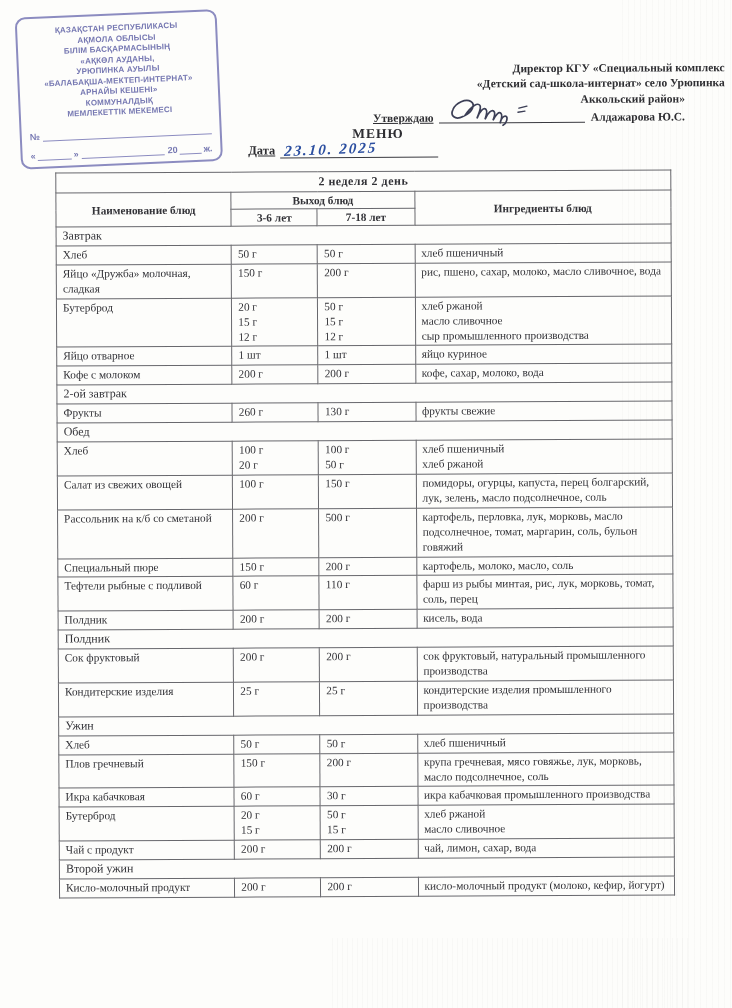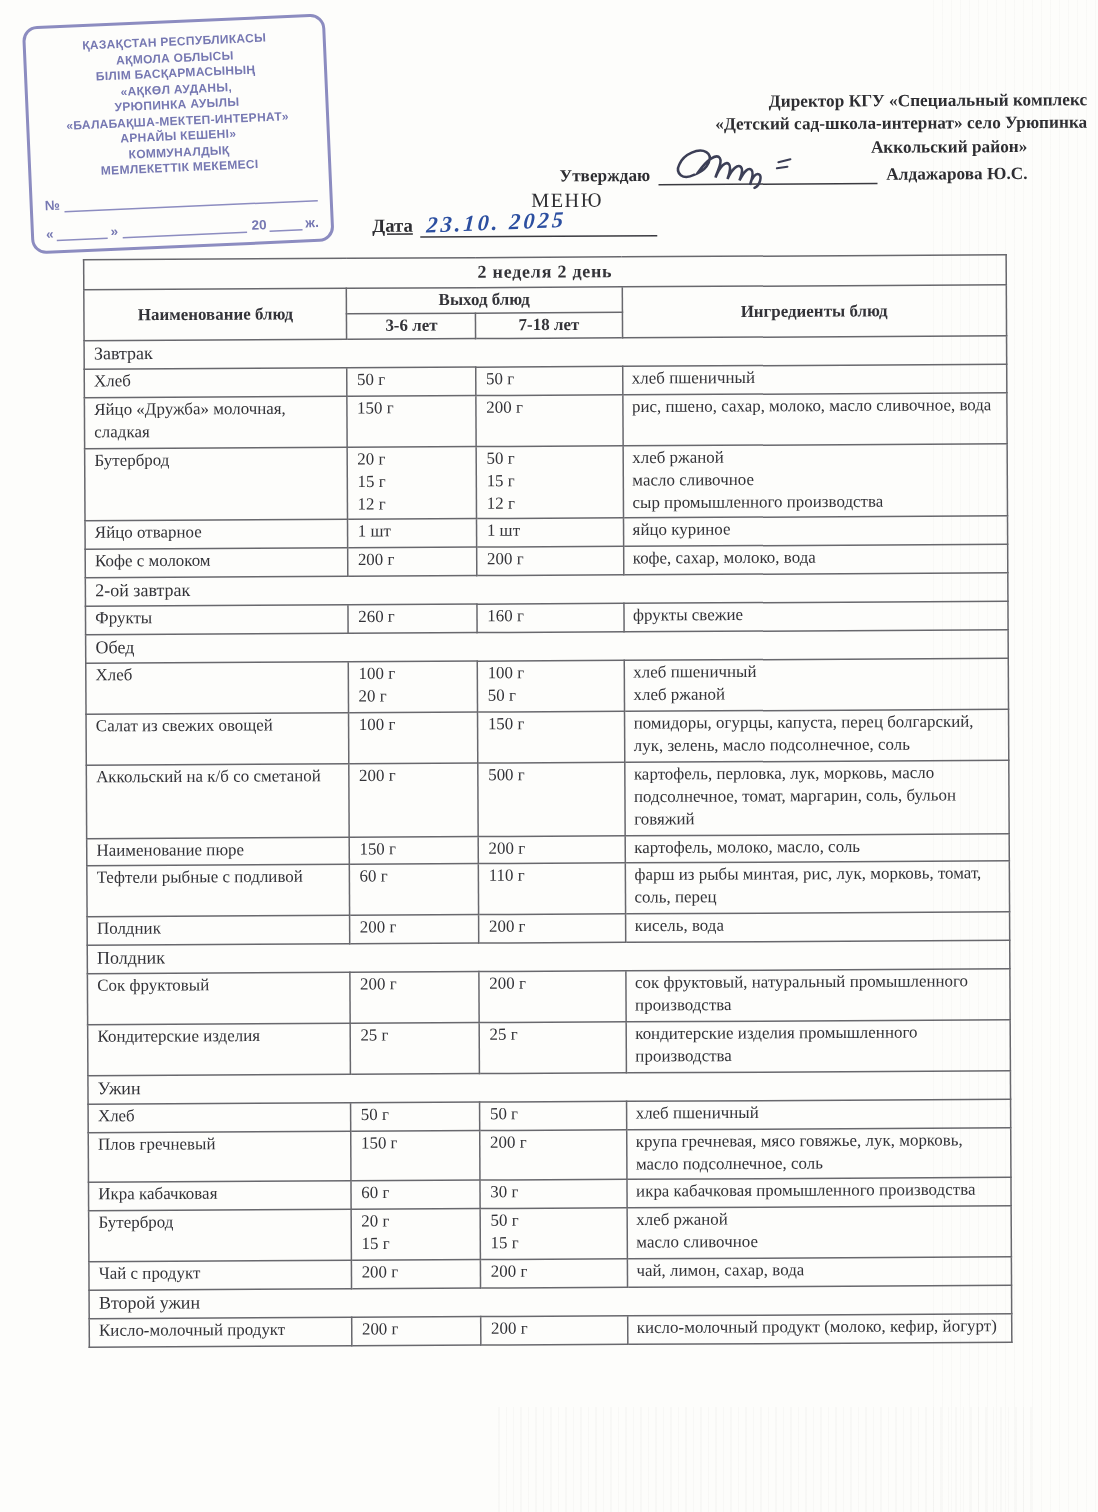--- a/index.html
+++ b/index.html
@@ -37,27 +37,27 @@
   .stamp-datefield { margin-top:9px; font-size:9px; font-weight:bold; display:flex; align-items:flex-end; }
   .stamp-datefield .u1 { width:34px; border-bottom:1.4px solid #8c8cc0; height:10px; margin:0 2px; }
   .stamp-datefield .u2 { flex:1; border-bottom:1.4px solid #8c8cc0; height:10px; margin:0 3px; }
   .stamp-datefield .u3 { width:22px; border-bottom:1.4px solid #8c8cc0; height:10px; margin:0 2px; }
 
   
   .dir-block { position:absolute; top:62px; right:5px; width:352px; font-weight:bold; font-size:11.5px; line-height:1.34; }
   .dir-line1, .dir-line2 { text-align:right; }
   .dir-line3 { text-align:right; padding-right:40px; }
   .approve-row { display:flex; align-items:flex-end; margin-top:2px; }
-  .approve-label { white-space:nowrap; }
+  .approve-label { white-space:nowrap;text-decoration:underline; }
   .sig-line { position:relative; flex:1; border-bottom:1.2px solid #3a3a40; margin:0 6px 2px 5px; height:14px; }
   .sig-svg { position:absolute; left:8px; bottom:-4px; }
   .approver { white-space:nowrap; padding-right:40px; }
 
   
-  .menu-title { position:absolute; top:126px; left:300px; width:160px; text-align:center; font-size:13.5px; font-weight:normal; letter-spacing:1px; }
+  .menu-title { position:absolute; top:126px; left:300px; width:160px; text-align:center; font-size:13.5px; font-weight:bold; letter-spacing:1px; }
   .date-row { position:absolute; top:142px; left:250px; display:flex; align-items:flex-end; font-size:12.5px; font-weight:bold;text-decoration:underline; }
   .date-underline { position:relative; width:158px; border-bottom:1.2px solid #3a3a40; margin-left:5px; height:16px; }
   .date-hand {
     position:absolute; left:4px; bottom:-1px; color:#2c4fa0;
     font-size:15px; font-style:italic; font-weight:bold; letter-spacing:2px;
     transform:rotate(-2deg) skewX(-6deg); white-space:nowrap;
   }
 
   
   .menu-table {
@@ -233,21 +233,21 @@
             <td colspan="4" class="section-cell">2-ой завтрак</td>
           </tr>
           <tr>
             <td class="dish-cell">
               <div class="cell-line">Фрукты</div>
             </td>
             <td class="">
               <div class="cell-line">260 г</div>
             </td>
             <td class="">
-              <div class="cell-line">160 г</div>
+              <div class="cell-line">130 г</div>
             </td>
             <td class="">
               <div class="cell-line">фрукты свежие</div>
             </td>
           </tr>
           <tr>
             <td colspan="4" class="section-cell">Обед</td>
           </tr>
           <tr>
             <td class="dish-cell">
@@ -275,35 +275,35 @@
             </td>
             <td class="">
               <div class="cell-line">150 г</div>
             </td>
             <td class="">
               <div class="cell-line">помидоры, огурцы, капуста, перец болгарский, лук, зелень, масло подсолнечное, соль</div>
             </td>
           </tr>
           <tr>
             <td class="dish-cell">
-              <div class="cell-line">Аккольский на к/б со сметаной</div>
+              <div class="cell-line">Рассольник на к/б со сметаной</div>
             </td>
             <td class="">
               <div class="cell-line">200 г</div>
             </td>
             <td class="">
               <div class="cell-line">500 г</div>
             </td>
             <td class="">
               <div class="cell-line">картофель, перловка, лук, морковь, масло подсолнечное, томат, маргарин, соль, бульон говяжий</div>
             </td>
           </tr>
           <tr>
             <td class="dish-cell">
-              <div class="cell-line">Наименование пюре</div>
+              <div class="cell-line">Специальный пюре</div>
             </td>
             <td class="">
               <div class="cell-line">150 г</div>
             </td>
             <td class="">
               <div class="cell-line">200 г</div>
             </td>
             <td class="">
               <div class="cell-line">картофель, молоко, масло, соль</div>
             </td>

